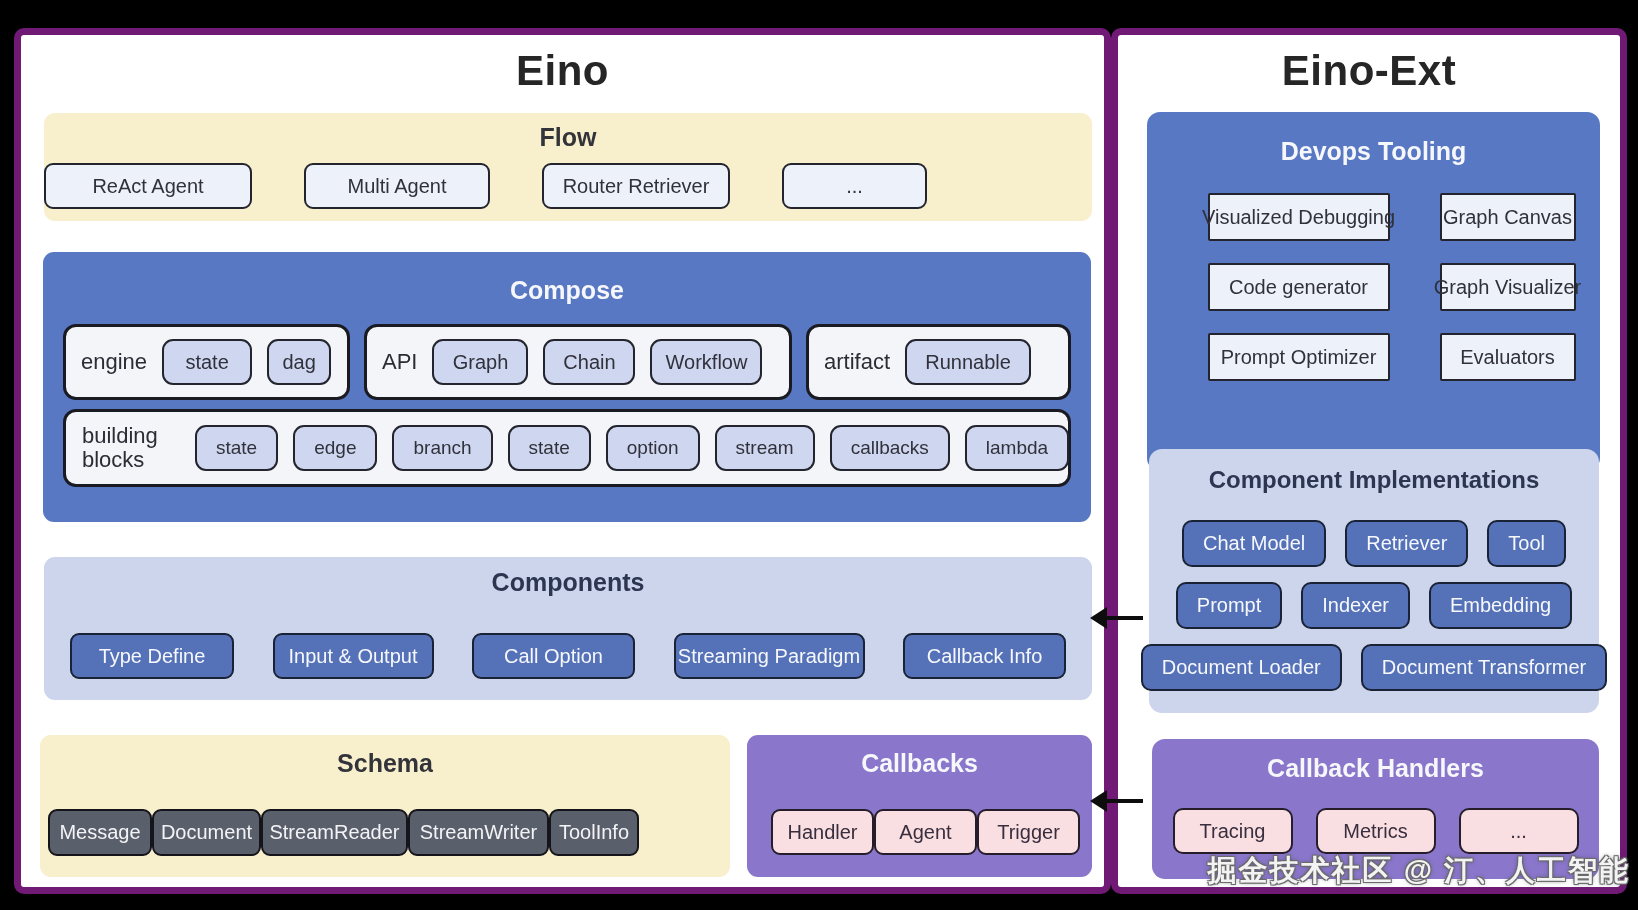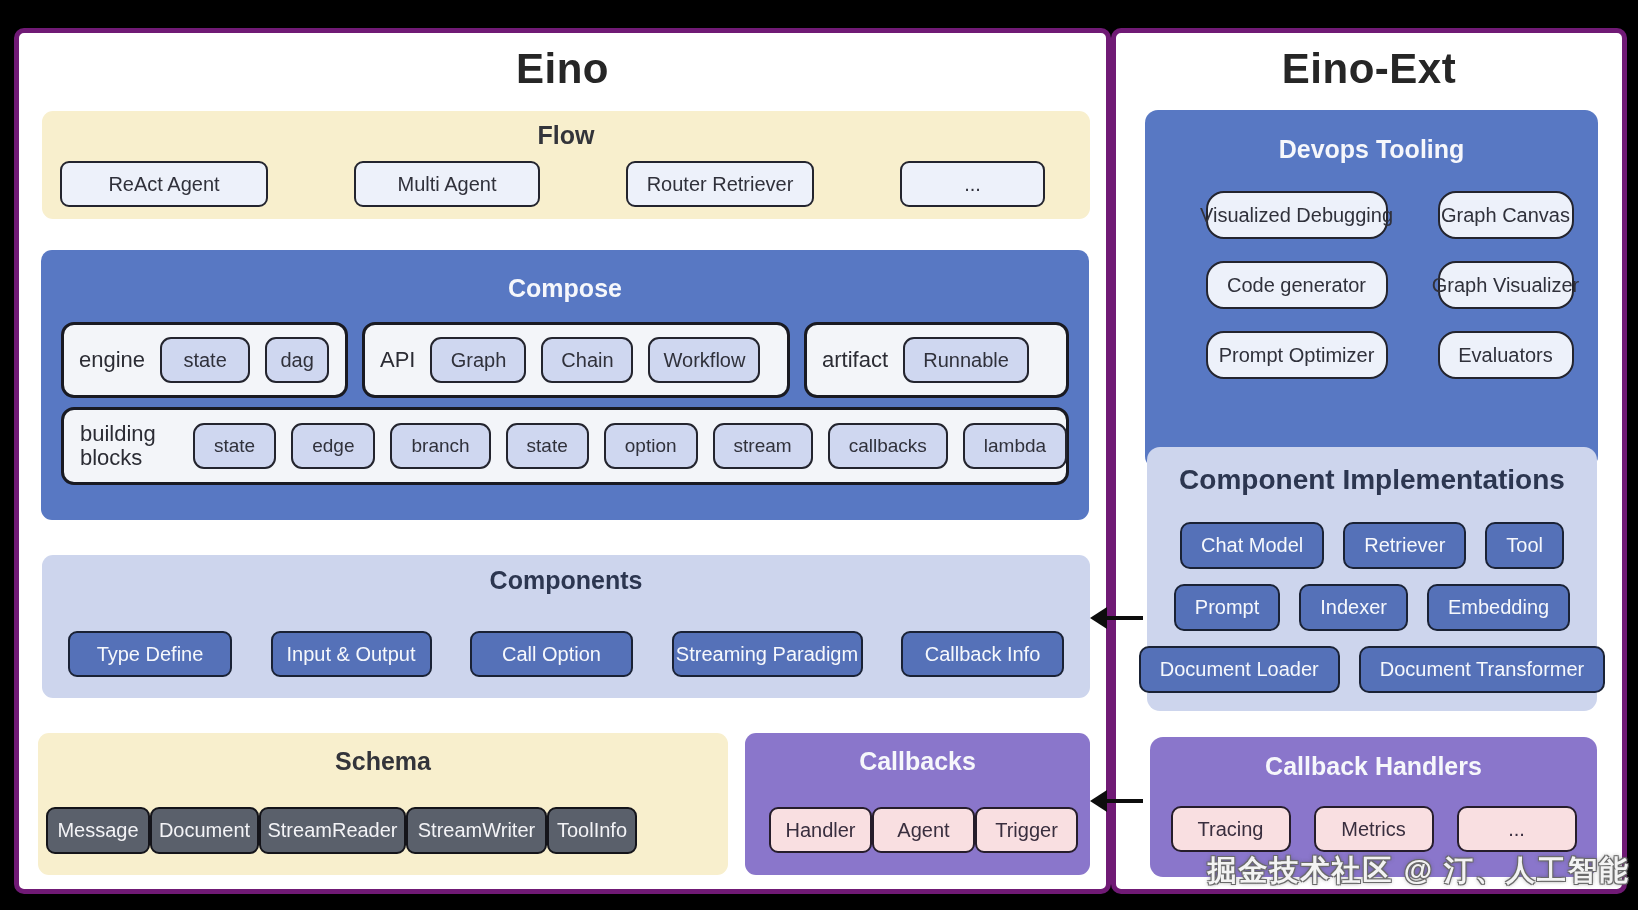--- a/index.html
+++ b/index.html
@@ -1,39 +1,39 @@
 <!DOCTYPE html>
 <html style="--blue: #5878C3; --cream: #F8EFCD; --lavender: #CDD5ED; --purple: #8A76CB; --chip-light: #EDF1FA; --chip-lav: #CFD7F0; --chip-blue: #5571B8; --chip-dark: #5A606B; --chip-pink: #F9DFE1;"><head>
 <meta charset="utf-8">
 <style>
   html,body{margin:0;padding:0;background:#000;}
   .stage{position:relative;width:1638px;height:910px;background:#000;overflow:hidden;
          font-family:"Liberation Sans","DejaVu Sans",sans-serif;}
-  .panel{position:absolute;top:28px;height:866px;background:#fff;border:5px solid #701a75;
+  .panel{position:absolute;top:28px;height:866px;background:#fff;border:7px solid #701a75;
          border-radius:10px;box-sizing:border-box;}
   .panel-left{left:14px;width:1097px;}
   .panel-right{left:1111px;width:516px;}
   .big-title{position:absolute;top:12px;left:0;right:0;text-align:center;
              font-size:42px;font-weight:800;color:#262626;letter-spacing:.5px;}
   .section{position:absolute;box-sizing:border-box;border-radius:11px;}
   .sec-title{text-align:center;font-weight:700;font-size:25px;color:#33343a;}
   .navy .sec-title{color:#2c3650;}
   .ondark .sec-title{color:#f6f7fb;}
   .chip{box-sizing:border-box;display:flex;align-items:center;justify-content:center;
         border:2px solid #23242e;border-radius:9px;font-size:20px;height:46px;
         color:#30313b;flex:0 0 auto;white-space:nowrap;}
   .chip-light{background:var(--chip-light);}
   .chip-lav{background:var(--chip-lav);border-radius:11px;}
   .chip-blue{background:var(--chip-blue);color:#f6f8fc;border-color:#1a2235;}
   .chip-dark{background:var(--chip-dark);color:#f3f3f6;border-color:#14141a;height:47px;}
   .chip-pink{background:var(--chip-pink);color:#392e3e;border-color:#261d2b;}
 
   
   .flow{left:23px;top:78px;width:1048px;height:108px;background:var(--cream);padding-top:10px;}
-  .flow-row{display:flex;gap:86px;padding-left:18px;margin-top:11px;}
+  .flow-row{display:flex;gap:52px;margin-top:11px;}
   .flow-row .chip:nth-child(1){width:208px;}
   .flow-row .chip:nth-child(2){width:186px;}
   .flow-row .chip:nth-child(3){width:188px;}
   .flow-row .chip:nth-child(4){width:145px;}
 
   .compose{left:22px;top:217px;width:1048px;height:270px;background:var(--blue);padding:24px 20px 0 20px;}
   .compose-row1{display:flex;gap:14px;margin-top:19px;}
   .holder{box-sizing:border-box;background:#f3f5f9;border:3px solid #191a22;border-radius:13px;
           display:flex;align-items:center;gap:15px;padding:0 15px;height:76px;}
   .glabel{font-size:22px;color:#2b2c34;flex:0 0 auto;}
@@ -60,24 +60,24 @@
   .schema-row .chip:nth-child(4){width:141px;}
   .schema-row .chip:nth-child(5){width:90px;}
 
   .callbacks{left:726px;top:700px;width:345px;height:142px;background:var(--purple);padding-top:14px;}
   .cb-row{display:flex;justify-content:space-between;padding:0 24px;margin-top:31px;}
   .cb-row .chip{width:103px;}
 
   
   .devops{left:29px;top:77px;width:453px;height:359px;background:var(--blue);padding-top:25px;border-radius:13px;}
   .devops-grid{display:grid;grid-template-columns:218px 172px;gap:22px 14px;justify-content:center;margin-top:27px;}
-  .devops-grid .chip{height:48px;border-radius:18px;margin-left:36px;}
+  .devops-grid .chip{height:48px;border-radius:2px;margin-left:36px;}
 
   .impl{left:31px;top:414px;width:450px;height:264px;background:var(--lavender);padding-top:17px;border-radius:13px;}
-  .impl .sec-title{font-size:28px;}
+  .impl .sec-title{font-size:24px;}
   .impl-row{display:flex;justify-content:center;gap:19px;margin-top:15px;}
   .impl-row.first{margin-top:26px;}
   .impl-row .chip{padding:0 19px;height:47px;border-radius:10px;}
 
   .handlers{left:34px;top:704px;width:447px;height:140px;background:var(--purple);padding-top:15px;border-radius:13px;}
   .handlers-row{display:flex;justify-content:center;gap:23px;margin-top:25px;}
   .handlers-row .chip{width:120px;border-radius:10px;}
 
   
   .arrow{position:absolute;width:36px;height:4px;background:#0d0d0d;z-index:5;}

